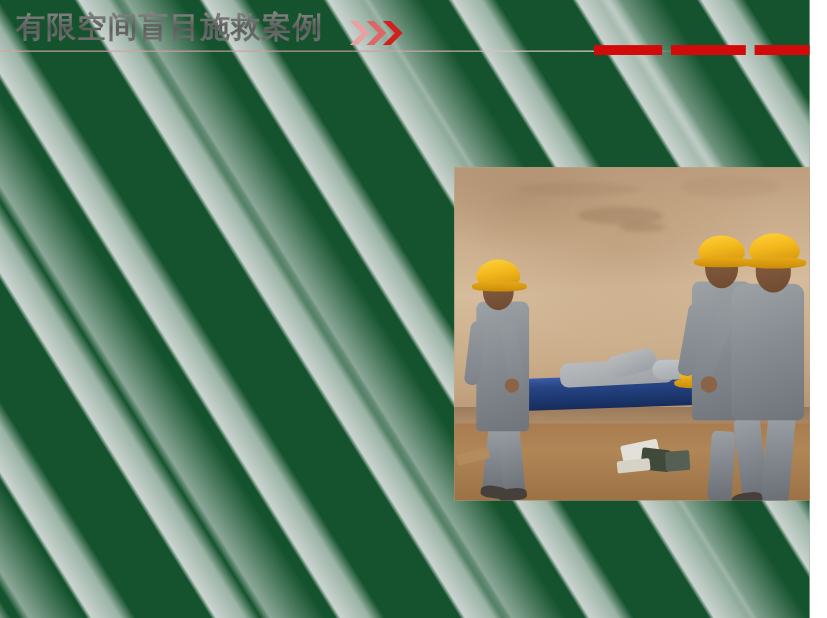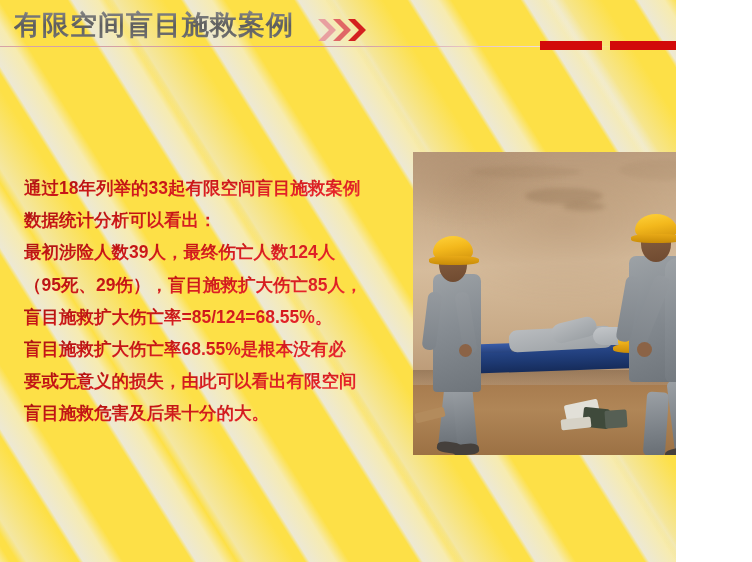--- a/index.html
+++ b/index.html
@@ -13,23 +13,23 @@
   body {
     font-family: "Liberation Sans", "DejaVu Sans", sans-serif;
     background: #ffffff;
     position: relative;
   }
 
   
   .slide {
     position: absolute;
     inset: 0;
-    width: 676px;
+    width: 736px;
     height: 562px;
-    background: #fde047;
+    background: #14532d;
     overflow: hidden;
   }
 
   
   .bg-stripes {
     position: absolute;
     inset: -40px;
     background-image: repeating-linear-gradient(
       58deg,
       rgba(255,255,255,0) 0px,
@@ -259,30 +259,20 @@
 
     <div class="header-rule"></div>
 
     <div class="header-bars">
       <div class="bar b1"></div>
       <div class="bar b2"></div>
       <div class="bar b3"></div>
     </div>
   </div>
 
-  <div class="body-text">
-    <div class="body-line">通过18年列举的33起有限空间盲目施救案例</div>
-    <div class="body-line">数据统计分析可以看出：</div>
-    <div class="body-line">最初涉险人数39人，最终伤亡人数124人</div>
-    <div class="body-line">（95死、29伤），盲目施救扩大伤亡85人，</div>
-    <div class="body-line">盲目施救扩大伤亡率=85/124=68.55%。</div>
-    <div class="body-line">盲目施救扩大伤亡率68.55%是根本没有必</div>
-    <div class="body-line">要或无意义的损失，由此可以看出有限空间</div>
-    <div class="body-line">盲目施救危害及后果十分的大。</div>
-  </div>
 
   <div class="photo">
 
     <div class="ph-wall"></div>
     <div class="ph-wall-mark" style="left:112px; top:36px; width:78px; height:16px;"></div>
     <div class="ph-wall-mark" style="left:150px; top:50px; width:42px; height:9px;"></div>
     <div class="ph-wall-mark" style="left:58px; top:14px; width:110px; height:12px; opacity:.5;"></div>
     <div class="ph-wall-mark" style="left:206px; top:8px; width:90px; height:20px; opacity:.35;"></div>
 
     <div class="ph-ground-shadow"></div>

